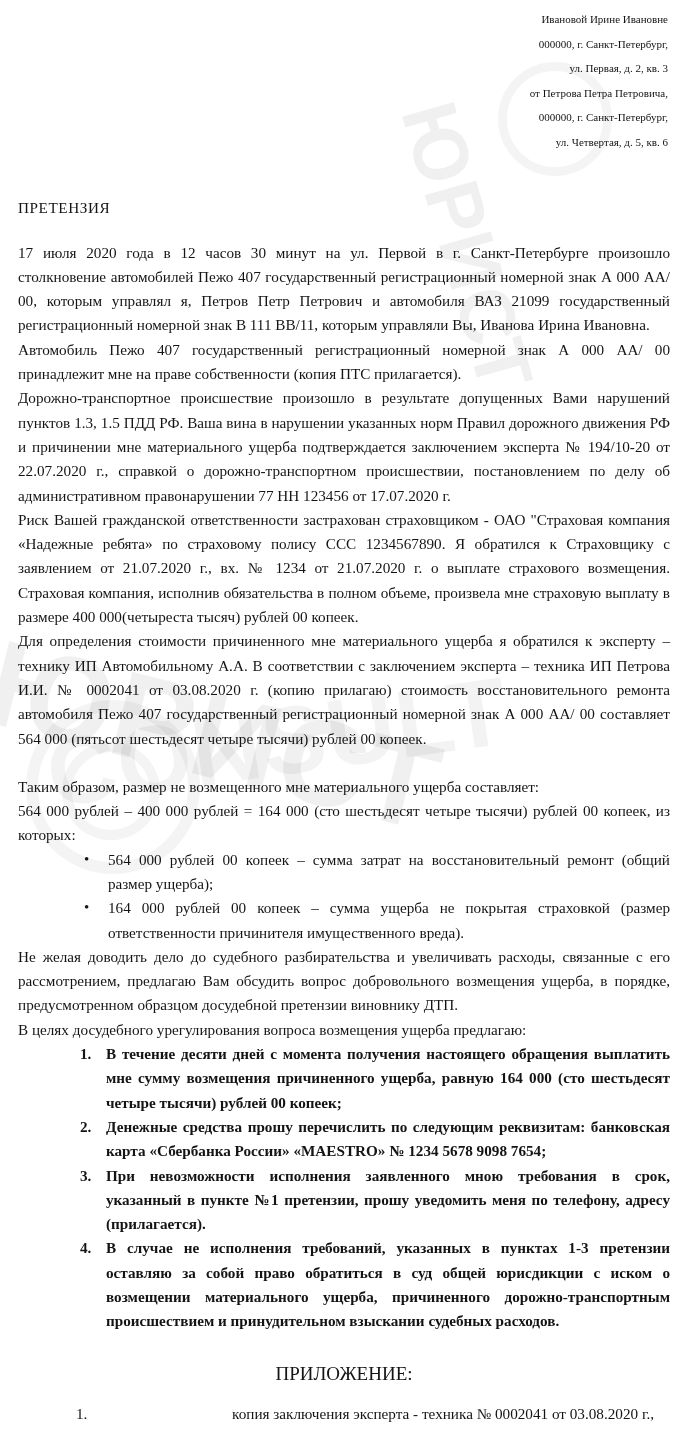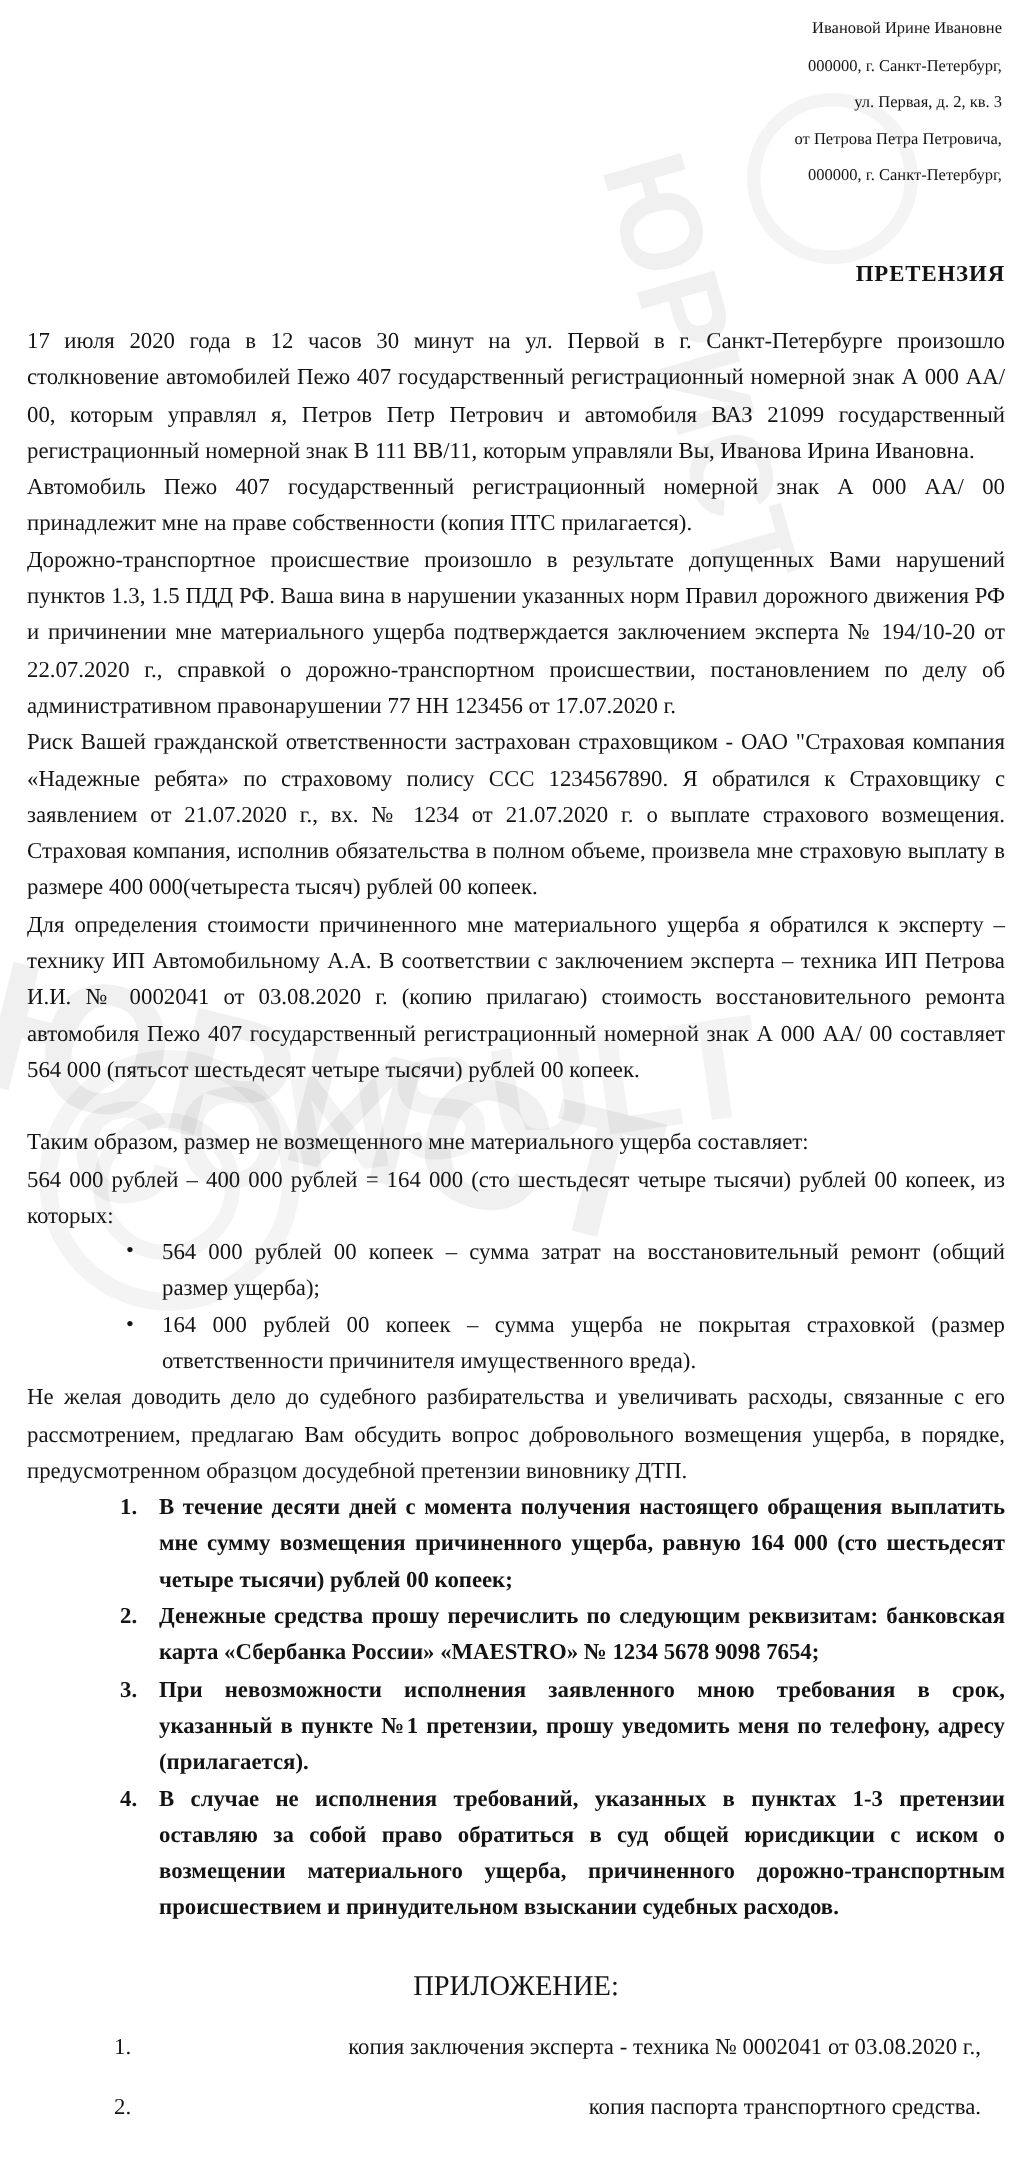--- a/index.html
+++ b/index.html
@@ -78,22 +78,22 @@
   .addressee {
     text-align: right;
     font-size: 11px;
     line-height: 24.6px;
     padding-top: 7px;
     padding-right: 2px;
   }
   .addressee div { white-space: nowrap; }
 
   .doc-title {
-    text-align: right;
-    font-weight: bold;
+    text-align: left;
+    font-weight: normal;
     font-size: 15.2px;
     letter-spacing: 0.6px;
     margin-top: 44px;
     margin-bottom: 0;
   }
 
   p.body-par {
     text-align: justify;
     text-justify: inter-word;
     font-size: 15.2px;
@@ -198,39 +198,41 @@
   </div>
 
   <div class="content">
 
     <div class="addressee">
       <div>Ивановой Ирине Ивановне</div>
       <div>000000, г. Санкт-Петербург,</div>
       <div>ул. Первая, д. 2, кв. 3</div>
       <div>от Петрова Петра Петровича,</div>
       <div>000000, г. Санкт-Петербург,</div>
+      <div>ул. Четвертая, д. 5, кв. 6</div>
     </div>
 
     <div class="doc-title">ПРЕТЕНЗИЯ</div>
 
     <p class="body-par gap-top">17 июля 2020 года в 12 часов 30 минут на ул. Первой в г. Санкт-Петербурге произошло столкновение автомобилей Пежо 407 государственный регистрационный номерной знак А 000 АА/ 00, которым управлял я, Петров Петр Петрович и автомобиля ВАЗ 21099 государственный регистрационный номерной знак В 111 ВВ/11, которым управляли Вы, Иванова Ирина Ивановна.</p>
     <p class="body-par">Автомобиль Пежо 407 государственный регистрационный номерной знак А 000 АА/ 00 принадлежит мне на праве собственности (копия ПТС прилагается).</p>
     <p class="body-par">Дорожно-транспортное происшествие произошло в результате допущенных Вами нарушений пунктов 1.3, 1.5 ПДД РФ. Ваша вина в нарушении указанных норм Правил дорожного движения РФ и причинении мне материального ущерба подтверждается заключением эксперта № 194/10-20 от 22.07.2020 г., справкой о дорожно-транспортном происшествии, постановлением по делу об административном правонарушении 77 НН 123456 от 17.07.2020 г.</p>
     <p class="body-par">Риск Вашей гражданской ответственности застрахован страховщиком - ОАО "Страховая компания «Надежные ребята» по страховому полису ССС 1234567890. Я обратился к Страховщику с заявлением от 21.07.2020 г., вх. № 1234 от 21.07.2020 г. о выплате страхового возмещения. Страховая компания, исполнив обязательства в полном объеме, произвела мне страховую выплату в размере 400 000(четыреста тысяч) рублей 00 копеек.</p>
     <p class="body-par">Для определения стоимости причиненного мне материального ущерба я обратился к эксперту – технику ИП Автомобильному А.А. В соответствии с заключением эксперта – техника ИП Петрова И.И. № 0002041 от 03.08.2020 г. (копию прилагаю) стоимость восстановительного ремонта автомобиля Пежо 407 государственный регистрационный номерной знак А 000 АА/ 00 составляет 564 000 (пятьсот шестьдесят четыре тысячи) рублей 00 копеек.</p>
 
     <p class="body-par gap-top">Таким образом, размер не возмещенного мне материального ущерба составляет:</p>
     <p class="body-par">564 000 рублей – 400 000 рублей = 164 000 (сто шестьдесят четыре тысячи) рублей 00 копеек, из которых:</p>
 
     <ul class="bullets">
       <li>564 000 рублей 00 копеек – сумма затрат на восстановительный ремонт (общий размер ущерба);</li>
       <li>164 000 рублей 00 копеек – сумма ущерба не покрытая страховкой (размер ответственности причинителя имущественного вреда).</li>
     </ul>
 
     <p class="body-par">Не желая доводить дело до судебного разбирательства и увеличивать расходы, связанные с его рассмотрением, предлагаю Вам обсудить вопрос добровольного возмещения ущерба, в порядке, предусмотренном образцом досудебной претензии виновнику ДТП.</p>
+    <p class="body-par">В целях досудебного урегулирования вопроса возмещения ущерба предлагаю:</p>
 
     <ol class="numbered">
       <li>В течение десяти дней с момента получения настоящего обращения выплатить мне сумму возмещения причиненного ущерба, равную 164 000 (сто шестьдесят четыре тысячи) рублей 00 копеек;</li>
       <li>Денежные средства прошу перечислить по следующим реквизитам: банковская карта «Сбербанка России» «MAESTRO» № 1234 5678 9098 7654;</li>
       <li>При невозможности исполнения заявленного мною требования в срок, указанный в пункте №1 претензии, прошу уведомить меня по телефону, адресу (прилагается).</li>
       <li>В случае не исполнения требований, указанных в пунктах 1-3 претензии оставляю за собой право обратиться в суд общей юрисдикции с иском о возмещении материального ущерба, причиненного дорожно-транспортным происшествием и принудительном взыскании судебных расходов.</li>
     </ol>
 
     <div class="appendix-title">ПРИЛОЖЕНИЕ:</div>
     <ol class="appendix-list">

